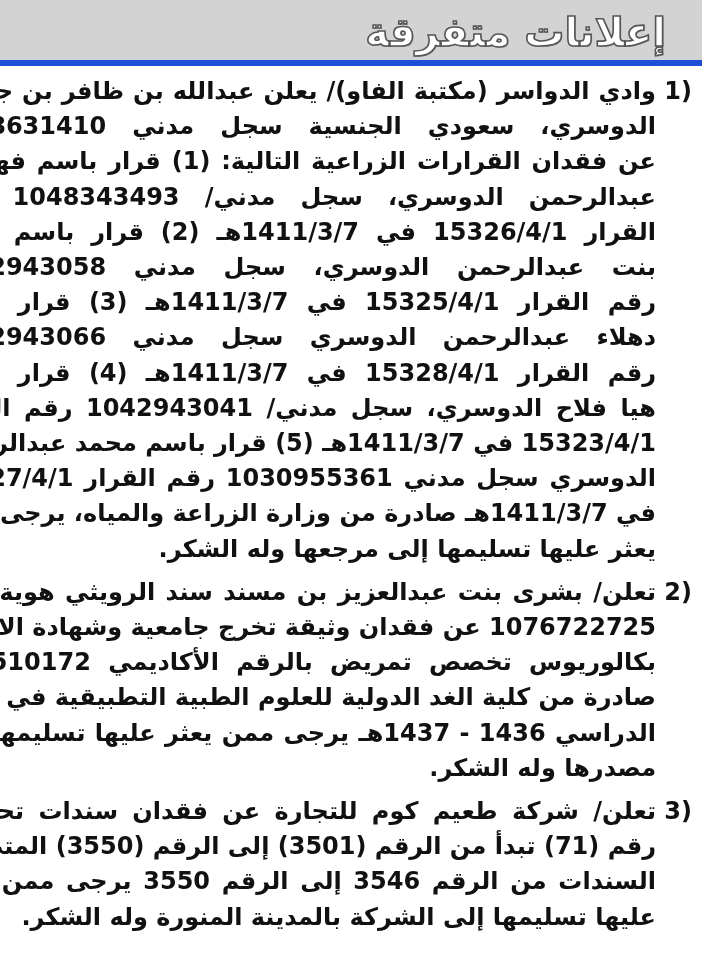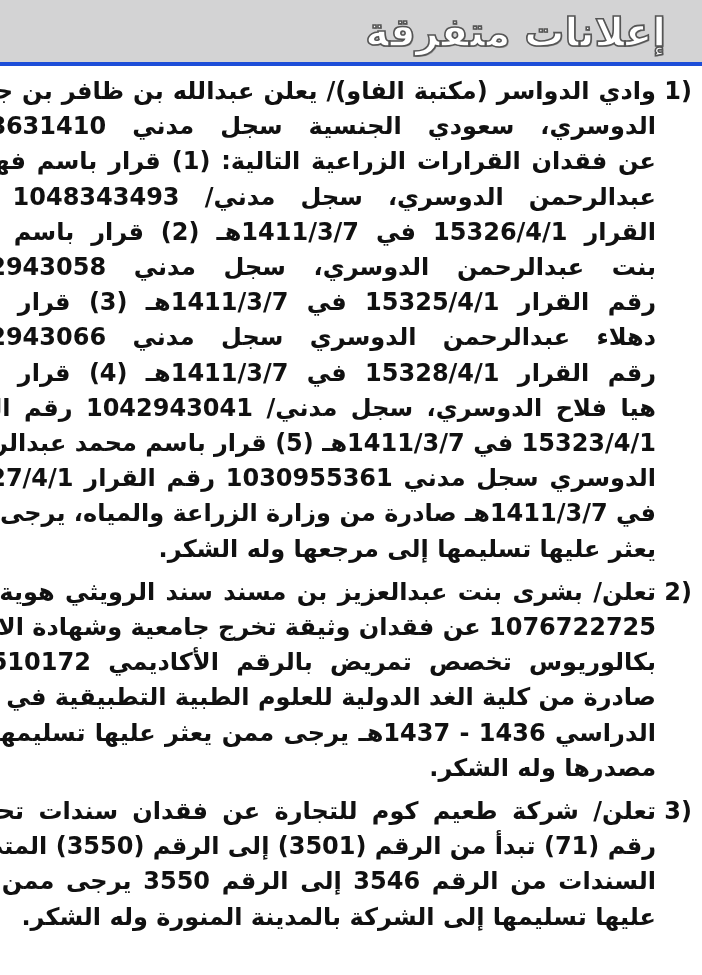--- a/index.html
+++ b/index.html
@@ -11,21 +11,21 @@
     }
     body {
       font-family: "DejaVu Sans", sans-serif;
       color: #111111;
       direction: rtl;
     }
     .header {
       width: 702px;
       height: 66px;
       background: #d3d3d4;
-      border-bottom: 4px solid #1d4ed8;
+      border-bottom: 6px solid #1d4ed8;
       position: relative;
     }
     .header-title {
       position: absolute;
       right: 36px;
       top: 6px;
       font-family: "DejaVu Sans", sans-serif;
       font-weight: bold;
       font-size: 40px;
       line-height: 52px;

